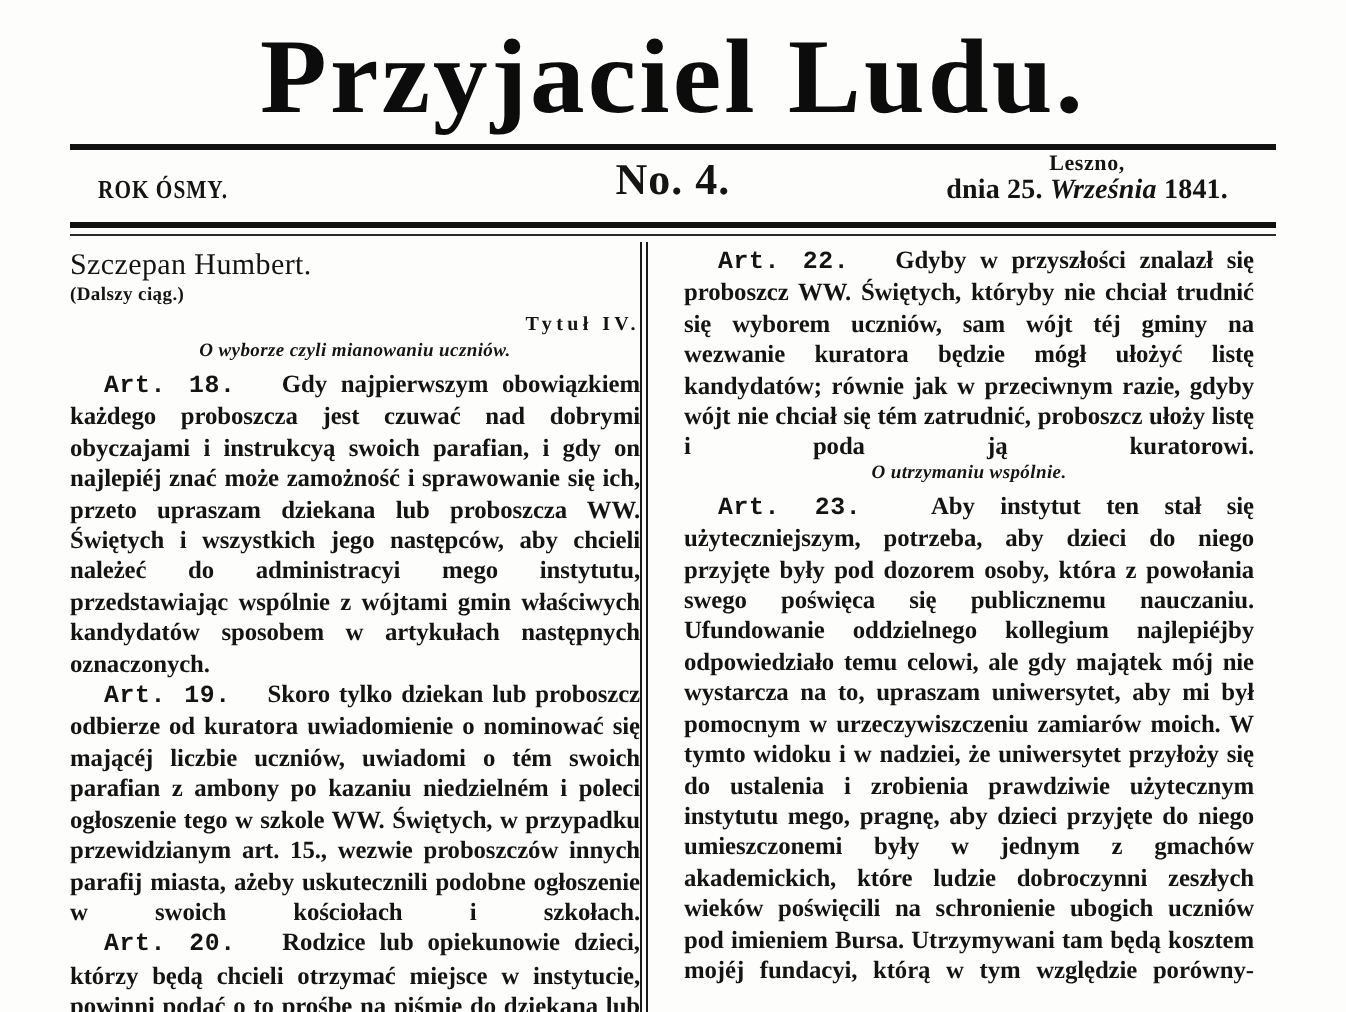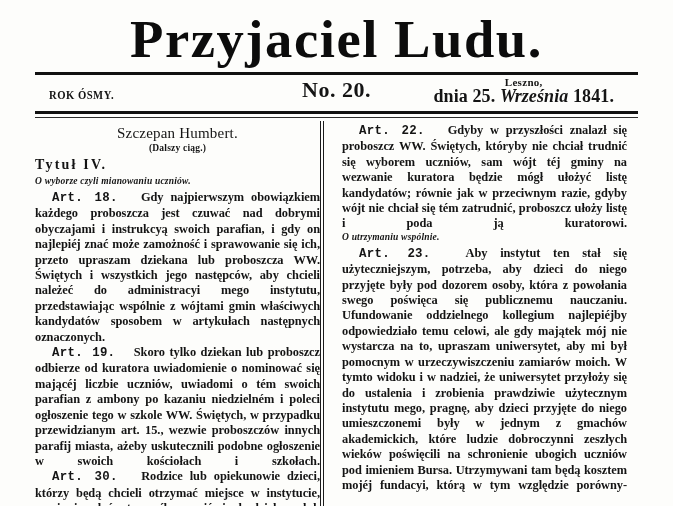--- a/index.html
+++ b/index.html
@@ -79,21 +79,21 @@
     text-align: center;
     line-height: 14px;
     white-space: nowrap;
   }
   .place-city {
     font-weight: bold;
     font-size: 11px;
     letter-spacing: 0.3px;
   }
   .place-date {
-    font-size: 18px;
+    font-size: 14px;
     font-weight: bold;
     letter-spacing: 0.1px;
   }
   .place-date .ital {
     font-style: italic;
     font-weight: bold;
   }
   .place-date .rom {
     font-style: normal;
     font-weight: bold;
@@ -124,41 +124,41 @@
     top: 0;
     bottom: 0;
     width: 1px;
     background: #1b1b1b;
   }
   .divider i.a { left: 0px; }
   .divider i.b { left: 3px; }
 
   
   .art-title {
-    text-align: center;
     font-size: 15px;
     font-weight: normal;
     letter-spacing: 0.2px;
     margin: 2px 0 1px 0;
   }
   .art-sub {
-    text-align: center;
+    text-align: left;
     font-size: 9.5px;
     font-weight: bold;
     letter-spacing: 0.2px;
     margin: 0 0 4px 0;
   }
   .tytul {
-    text-align: left;
-    font-size: 14px;
+    text-align: right;
+    font-size: 10px;
     font-weight: bold;
     letter-spacing: 2.2px;
     margin: 3px 0 3px 0;
   }
   .tytul-sub {
+    text-align: center;
     font-size: 9.5px;
     font-style: italic;
     font-weight: bold;
     letter-spacing: 0.2px;
     margin: 0 0 4px 0;
   }
 
   p.body {
     margin: 0;
     text-align: justify;
@@ -189,21 +189,21 @@
 <div class="page">
 
   <div class="masthead">
     <div class="masthead-title">Przyjaciel Ludu.</div>
   </div>
 
   <div class="rule-thick"></div>
 
   <div class="issueline">
     <div class="rok">ROK ÓSMY.</div>
-    <div class="issue-no">No. 20.</div>
+    <div class="issue-no">No. 4.</div>
     <div class="place-block">
       <div class="place-city">Leszno,</div>
       <div class="place-date">
         <span class="rom">dnia 25.</span>
         <span class="ital">Września</span>
         <span class="rom">1841.</span>
       </div>
     </div>
   </div>
 
@@ -224,21 +224,21 @@
       <div class="tytul">Tytuł IV.</div>
       <div class="tytul-sub">O wyborze czyli mianowaniu uczniów.</div>
 
       <p class="body">
         <span class="artno">Art. 18.</span><span>Gdy najpierwszym obowiązkiem każdego proboszcza jest czuwać nad dobrymi obyczajami i instrukcyą swoich parafian, i gdy on najlepiéj znać może zamożność i sprawowanie się ich, przeto upraszam dziekana lub proboszcza WW. Świętych i wszystkich jego następców, aby chcieli należeć do administracyi mego instytutu, przedstawiając wspólnie z wójtami gmin właściwych kandydatów sposobem w artykułach następnych oznaczonych.</span>
       </p>
       <p class="body">
         <span class="artno">Art. 19.</span><span>Skoro tylko dziekan lub proboszcz odbierze od kuratora uwiadomienie o nominować się mającéj liczbie uczniów, uwiadomi o tém swoich parafian z ambony po kazaniu niedzielném i poleci ogłoszenie tego w szkole WW. Świętych, w przypadku przewidzianym art. 15., wezwie proboszczów innych parafij miasta, ażeby uskutecznili podobne ogłoszenie w swoich kościołach i szkołach.</span>
       </p>
       <p class="body last">
-        <span class="artno">Art. 30.</span><span>Rodzice lub opiekunowie dzieci, którzy będą chcieli otrzymać miejsce w instytucie, powinni podać o to prośbę na piśmie do dziekana lub proboszcza, popartą dowodami żą-</span>
+        <span class="artno">Art. 20.</span><span>Rodzice lub opiekunowie dzieci, którzy będą chcieli otrzymać miejsce w instytucie, powinni podać o to prośbę na piśmie do dziekana lub proboszcza, popartą dowodami żą-</span>
       </p>
     </div>
 
     <div class="col col-right">
       <p class="body">
         <span class="artno">Art. 22.</span><span>Gdyby w przyszłości znalazł się proboszcz WW. Świętych, któryby nie chciał trudnić się wyborem uczniów, sam wójt téj gminy na wezwanie kuratora będzie mógł ułożyć listę kandydatów; równie jak w przeciwnym razie, gdyby wójt nie chciał się tém zatrudnić, proboszcz ułoży listę i poda ją kuratorowi.</span>
       </p>
 
       <div class="tytul-sub">O utrzymaniu wspólnie.</div>
 

